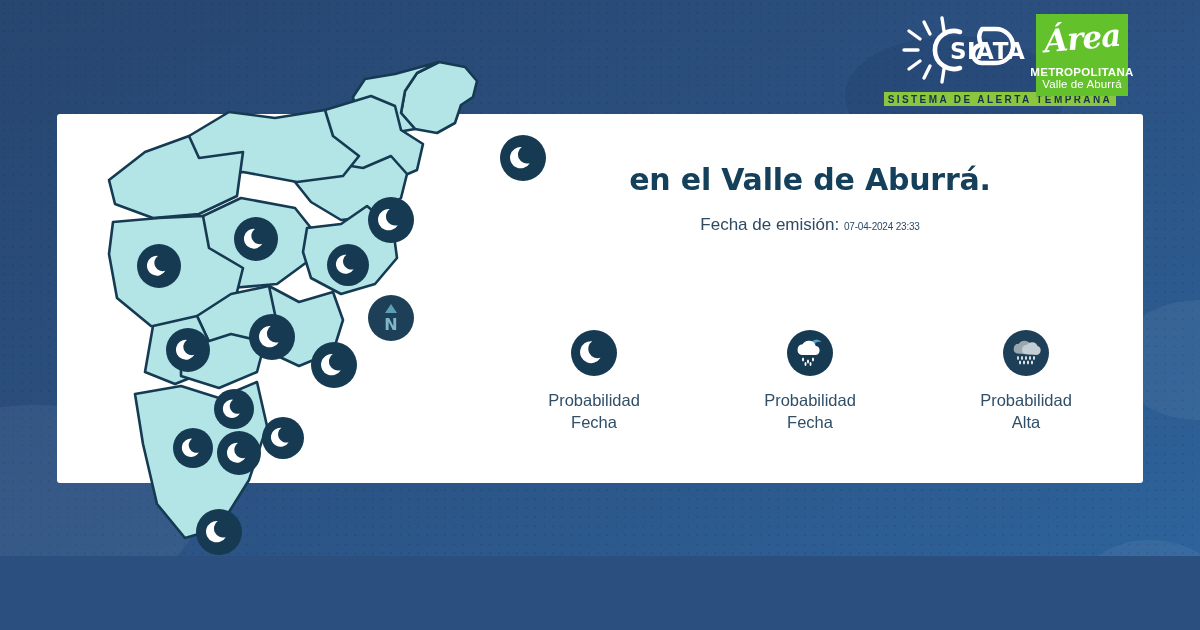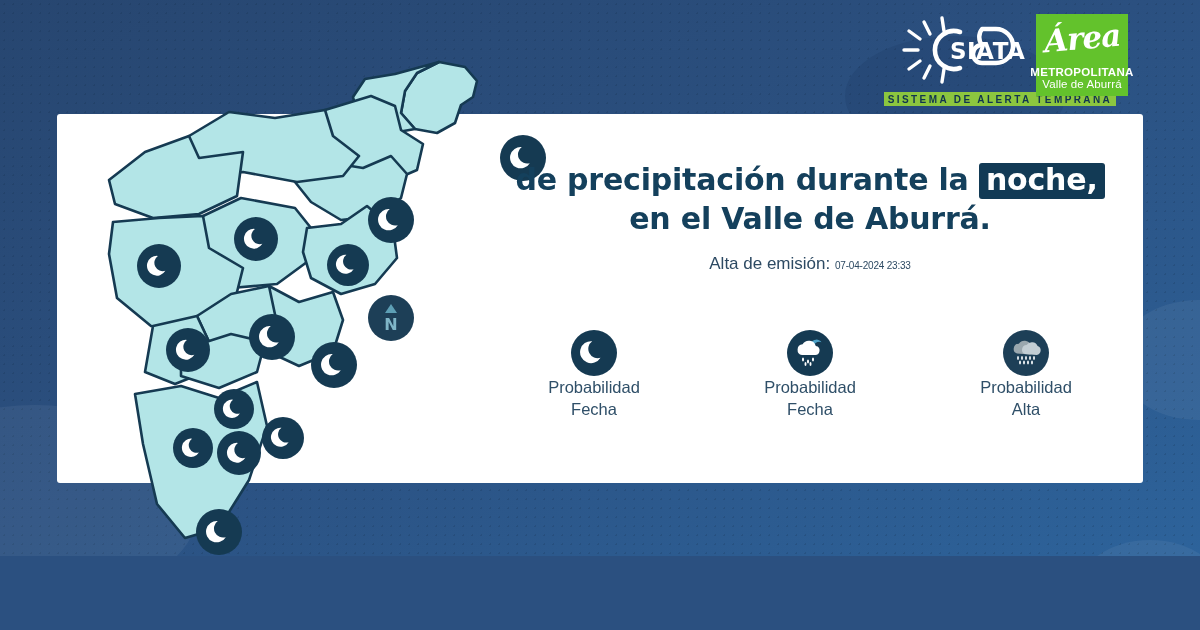--- a/index.html
+++ b/index.html
@@ -91,21 +91,21 @@
   .legend{
     position:absolute;left:486px;top:330px;width:648px;
     display:flex;justify-content:space-around;align-items:flex-start;
   }
   .leg-item{width:180px;display:flex;flex-direction:column;align-items:center;}
   .leg-icon{width:46px;height:46px;border-radius:50%;background:#153a52;display:flex;align-items:center;justify-content:center;}
   .leg-icon.high{background:#1d3f57;}
   .leg-l1,.leg-l2{
     font-size:16.5px;color:#2f4f68;font-family:"Liberation Sans", sans-serif;line-height:1.35;
   }
-  .leg-l1{}
+  .leg-l1{margin-top:13px;}
 
   
   .footer{
     position:absolute;left:0;bottom:0;width:1200px;height:63px;background:#13303f;
     display:flex;align-items:center;justify-content:center;gap:0;
   }
   .social{display:flex;align-items:center;gap:11px;}
   .handle{
     color:#ffffff;font-size:24px;margin-left:18px;letter-spacing:.2px;
     font-family:"Liberation Sans", sans-serif;
@@ -274,27 +274,24 @@
 
     <div class="compass">
       <svg width="24" height="30" viewBox="0 0 24 30">
         <polygon points="12,1 18,10 6,10" fill="#5d9fb5"></polygon>
         <text x="12" y="27" text-anchor="middle" font-family="DejaVu Sans, sans-serif" font-size="16" font-weight="bold" fill="#7fb6c8">N</text>
       </svg>
     </div>
   </div>
 
   <div class="text-zone">
-    <div class="headline">
-      <span>de precipitación durante la </span><span class="hl">noche,</span>
-    </div>
     <div class="headline">en el Valle de Aburrá.</div>
 
     <div class="fecha">
-      <span>Alta de emisión:</span>
+      <span>Fecha de emisión:</span>
       <span class="val">07-04-2024 23:33</span>
     </div>
   </div>
 
   <div class="legend">
 
     <div class="leg-item">
       <div class="leg-icon">
         <svg width="30" height="30" viewBox="0 0 30 30">
           <path d="M21.5 19.8 A11 11 0 1 1 13.2 3.2 A9.4 9.4 0 0 0 21.5 19.8 Z" fill="#ffffff"></path>

